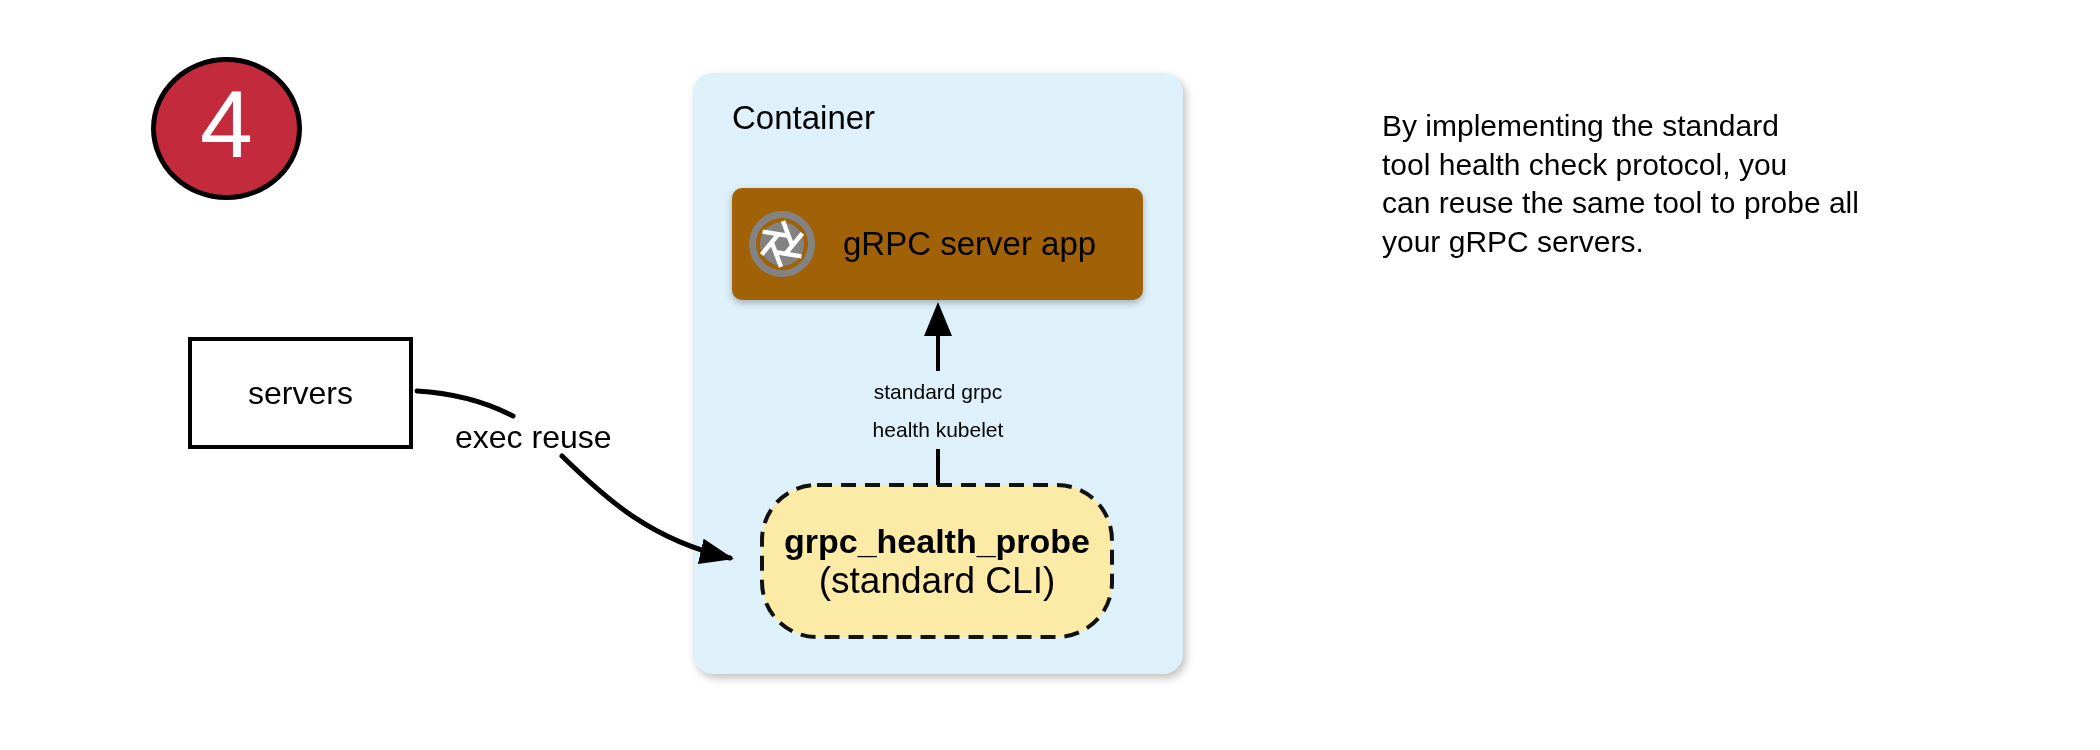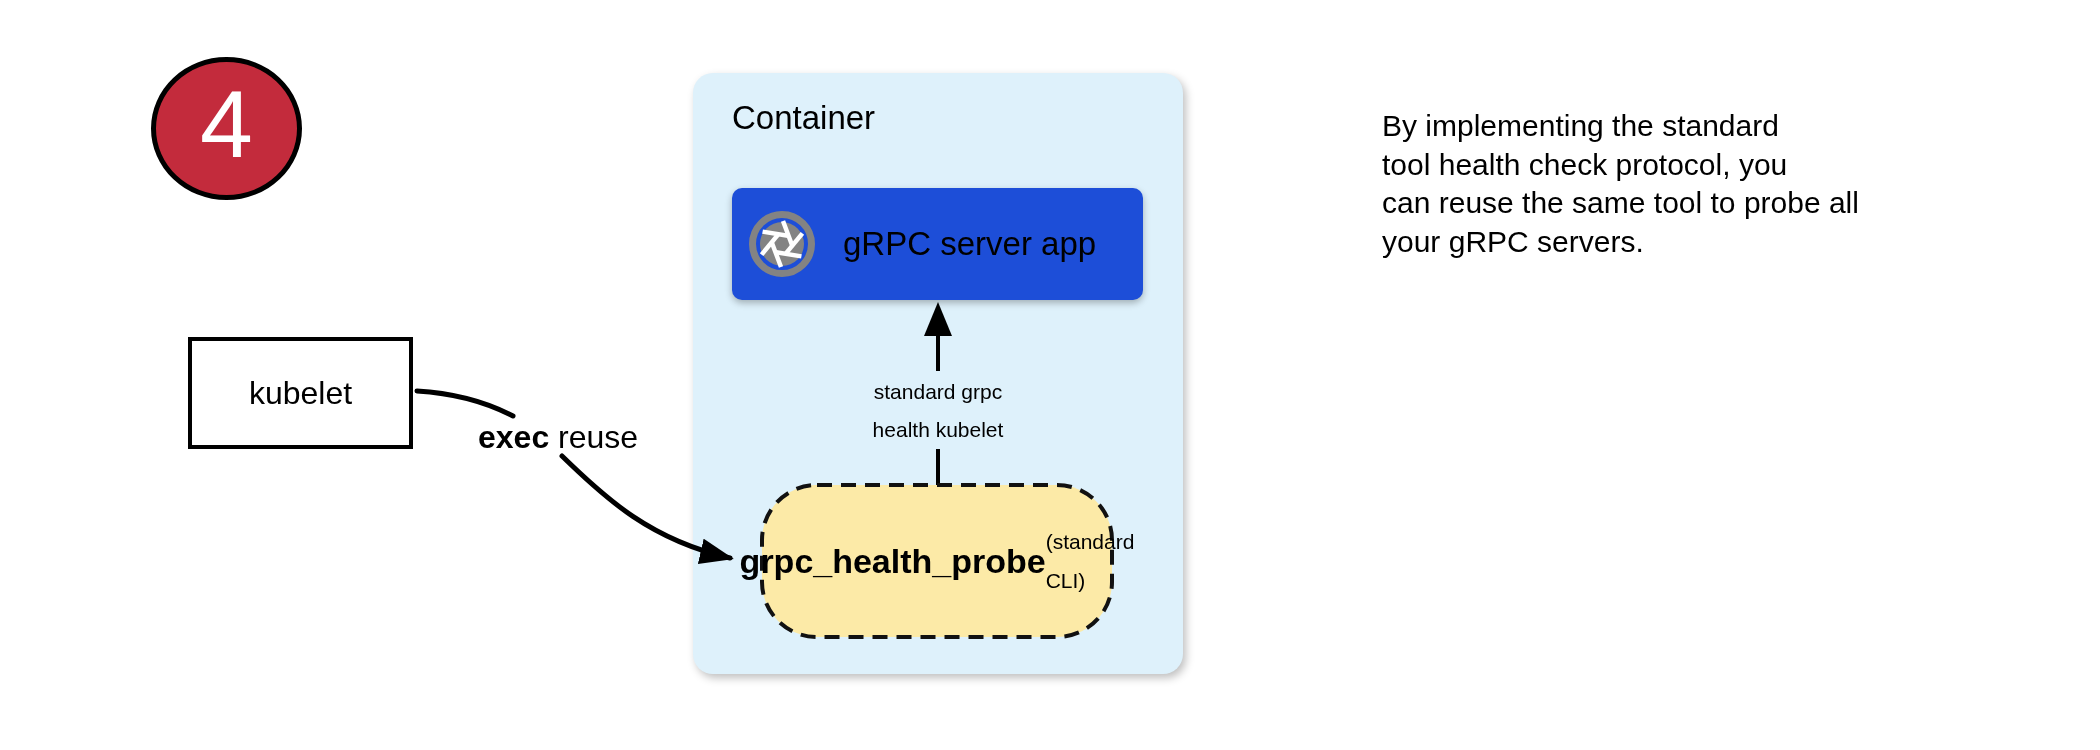--- a/index.html
+++ b/index.html
@@ -33,38 +33,38 @@
     border: 4px solid #000;
     box-sizing: border-box;
     display: flex; align-items: center; justify-content: center;
     font-size: 32px;
   }
   
   #exec-probe-label {
     position: absolute; left: 455px; top: 419px;
     font-size: 32px; white-space: pre;
   }
-  #exec-probe-label b { font-weight: 700; margin-left: 23px; }
+  #exec-probe-label b { font-weight: 400; }
   
   #container-box {
     position: absolute; left: 693px; top: 73px;
     width: 490px; height: 601px;
     background: #def1fb;
     border-radius: 20px;
     box-shadow: 3px 4px 8px rgba(0,0,0,0.25);
   }
   #container-label {
     position: absolute; left: 39px; top: 26px;
     font-size: 33px;
   }
   
   #server-app-box {
     position: absolute; left: 39px; top: 115px;
     width: 411px; height: 112px;
-    background: #1d4ed8;
+    background: #a16207;
     border-radius: 10px;
     box-shadow: 0 3px 7px rgba(0,0,0,0.28);
     display: flex; align-items: center;
     padding-left: 17px; box-sizing: border-box;
   }
   #server-app-box .label { font-size: 33px; margin-left: 28px; }
   
   #arrows-layer {
     position: absolute; left: 0; top: 0;
     width: 2100px; height: 750px;
@@ -74,43 +74,43 @@
   #health-protocol-label {
     position: absolute; left: 787px; top: 373px;
     width: 302px;
     text-align: center;
     font-size: 21px; line-height: 38px;
   }
   
   #probe-pill-text {
     position: absolute; left: 762px; top: 485px;
     width: 350px; height: 152px;
-    display: flex; flex-direction: row;
+    display: flex; flex-direction: column;
     align-items: center; justify-content: center;
     line-height: 39px;
   }
   #probe-pill-text .name { font-weight: 700; font-size: 34px; }
-  #probe-pill-text .sub  { font-size: 21px; }
+  #probe-pill-text .sub  { font-size: 37px; }
   
   #side-note {
     position: absolute; left: 1382px; top: 107px;
     font-size: 30px; line-height: 38.5px;
   }
 </style>
 </head>
 <body>
 
 <div id="canvas">
 
   <div id="step-badge">
     <span class="num">4</span>
   </div>
 
   <div id="kubelet-box">
-    <span>kubelet</span>
+    <span>servers</span>
   </div>
 
   <div id="exec-probe-label"><b>exec</b><span> reuse</span></div>
 
   <div id="container-box">
     <div id="container-label">Container</div>
 
     <div id="server-app-box">
       <svg width="66" height="66" viewBox="-33 -33 66 66">
         <circle r="29.5" fill="none" stroke="#838383" stroke-width="7"></circle>

